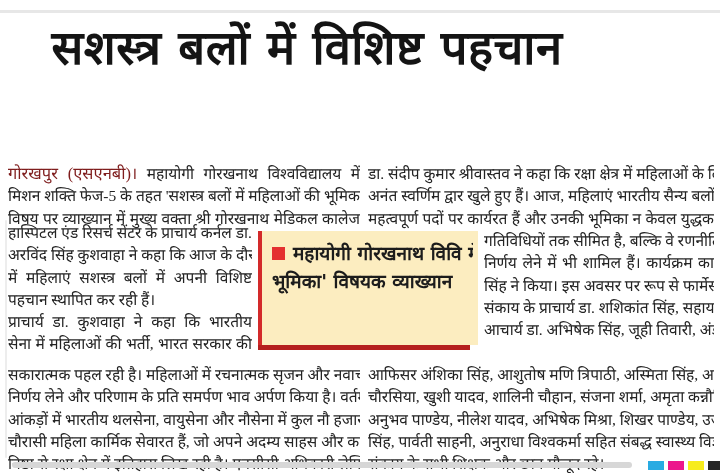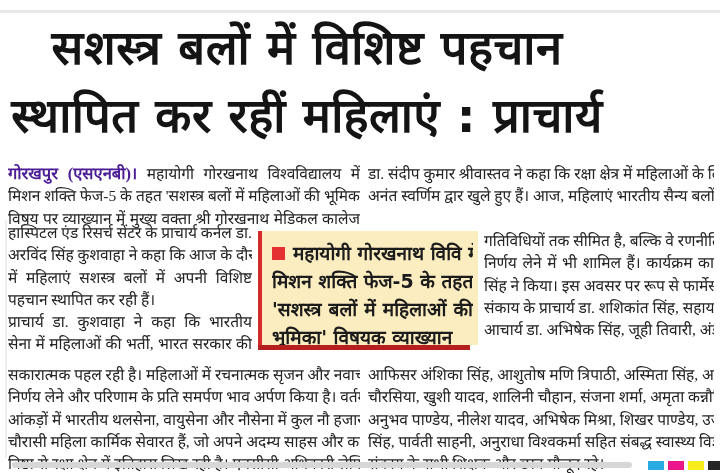--- a/index.html
+++ b/index.html
@@ -27,21 +27,21 @@
   }
   .col {
     position: absolute;
     font-size: 15.5px;
     line-height: 22.3px;
     color: #232323;
   }
   .tline { text-align: justify; text-align-last: justify; white-space: nowrap; overflow: hidden; }
   .tline-left { text-align: left; text-align-last: left; }
   .indent { }
-  .dateline { font-weight: bold; font-size: 16.5px; color: #4c1d95; }
+  .dateline { font-weight: normal; font-size: 16.5px; color: #7f1d1d; }
   .col-l-top    { left: 8px;   top: 163px;   width: 352px; }
   .col-l-narrow { left: 8px;   top: 222px;   width: 244px; }
   .col-l-bottom { left: 8px;   top: 364px;   width: 352px; }
   .col-r-top    { left: 368px; top: 163px;   width: 346px; }
   .col-r-narrow { left: 484px; top: 230px;   width: 230px; }
   .col-r-bottom { left: 368px; top: 364px;   width: 346px; }
   .hl-box {
     position: absolute; left: 258px; top: 231px; width: 220px; height: 114px;
     box-sizing: border-box;
     background: #fcedc0;
@@ -75,21 +75,20 @@
 </style>
 </head>
 <body>
 
 <div id="clip">
 
   <div class="top-edge"></div>
 
   <div class="headline">
     <div>सशस्त्र बलों में विशिष्ट पहचान</div>
-    <div>स्थापित कर रहीं महिलाएं : प्राचार्य</div>
   </div>
 
   <div class="col col-l-top">
     <div class="tline"><span class="dateline">गोरखपुर (एसएनबी)।</span><span> महायोगी गोरखनाथ विश्वविद्यालय में</span></div>
     <div>
         <div class="tline">मिशन शक्ति फेज-5 के तहत 'सशस्त्र बलों में महिलाओं की भूमिका'</div>
         <div class="tline">विषय पर व्याख्यान में मुख्य वक्ता श्री गोरखनाथ मेडिकल कालेज</div>
       </div>
   </div>
 
@@ -111,20 +110,21 @@
         <div class="tline">आंकड़ों में भारतीय थलसेना, वायुसेना और नौसेना में कुल नौ हजार</div>
         <div class="tline">चौरासी महिला कार्मिक सेवारत हैं, जो अपने अदम्य साहस और कर्तव्य</div>
         <div class="tline">निष्ठा से रक्षा क्षेत्र में इतिहास लिख रही है। एनसीसी अधिकारी लेफ्टिनेंट</div>
       </div>
   </div>
 
   <div class="col col-r-top">
     <div>
         <div class="tline">डा. संदीप कुमार श्रीवास्तव ने कहा कि रक्षा क्षेत्र में महिलाओं के लिए</div>
         <div class="tline">अनंत स्वर्णिम द्वार खुले हुए हैं। आज, महिलाएं भारतीय सैन्य बलों में</div>
+        <div class="tline">महत्वपूर्ण पदों पर कार्यरत हैं और उनकी भूमिका न केवल युद्धक</div>
       </div>
   </div>
 
   <div class="col col-r-narrow">
     <div>
         <div class="tline">गतिविधियों तक सीमित है, बल्कि वे रणनीतिक</div>
         <div class="tline">निर्णय लेने में भी शामिल हैं। कार्यक्रम का</div>
         <div class="tline">सिंह ने किया। इस अवसर पर रूप से फार्मेसी</div>
         <div class="tline">संकाय के प्राचार्य डा. शशिकांत सिंह, सहायक</div>
         <div class="tline">आचार्य डा. अभिषेक सिंह, जूही तिवारी, अंडर</div>
@@ -136,24 +136,20 @@
         <div class="tline">आफिसर अंशिका सिंह, आशुतोष मणि त्रिपाठी, अस्मिता सिंह, अभिषेक</div>
         <div class="tline">चौरसिया, खुशी यादव, शालिनी चौहान, संजना शर्मा, अमृता कन्नौजिया,</div>
         <div class="tline">अनुभव पाण्डेय, नीलेश यादव, अभिषेक मिश्रा, शिखर पाण्डेय, उजाला</div>
         <div class="tline">सिंह, पार्वती साहनी, अनुराधा विश्वकर्मा सहित संबद्ध स्वास्थ्य विज्ञान</div>
       </div>
     <div class="tline tline-left">संकाय के सभी शिक्षक और छात्र मौजूद रहे।</div>
   </div>
 
   <div class="hl-box">
     <div class="tline"><span class="bullet"></span><span>महायोगी गोरखनाथ विवि में</span></div>
-    <div>
-        <div class="tline">मिशन शक्ति फेज-5 के तहत</div>
-        <div class="tline">'सशस्त्र बलों में महिलाओं की</div>
-      </div>
     <div class="tline tline-left">भूमिका' विषयक व्याख्यान</div>
   </div>
   <div class="box-rule"></div>
 
   <div class="scan-edge"></div>
   <div class="scan-bar"></div>
 
   <div class="cmyk">
     <span class="sw" style="background: rgb(41, 171, 226);"></span>
     <span class="sw" style="background: rgb(236, 22, 140);"></span>

